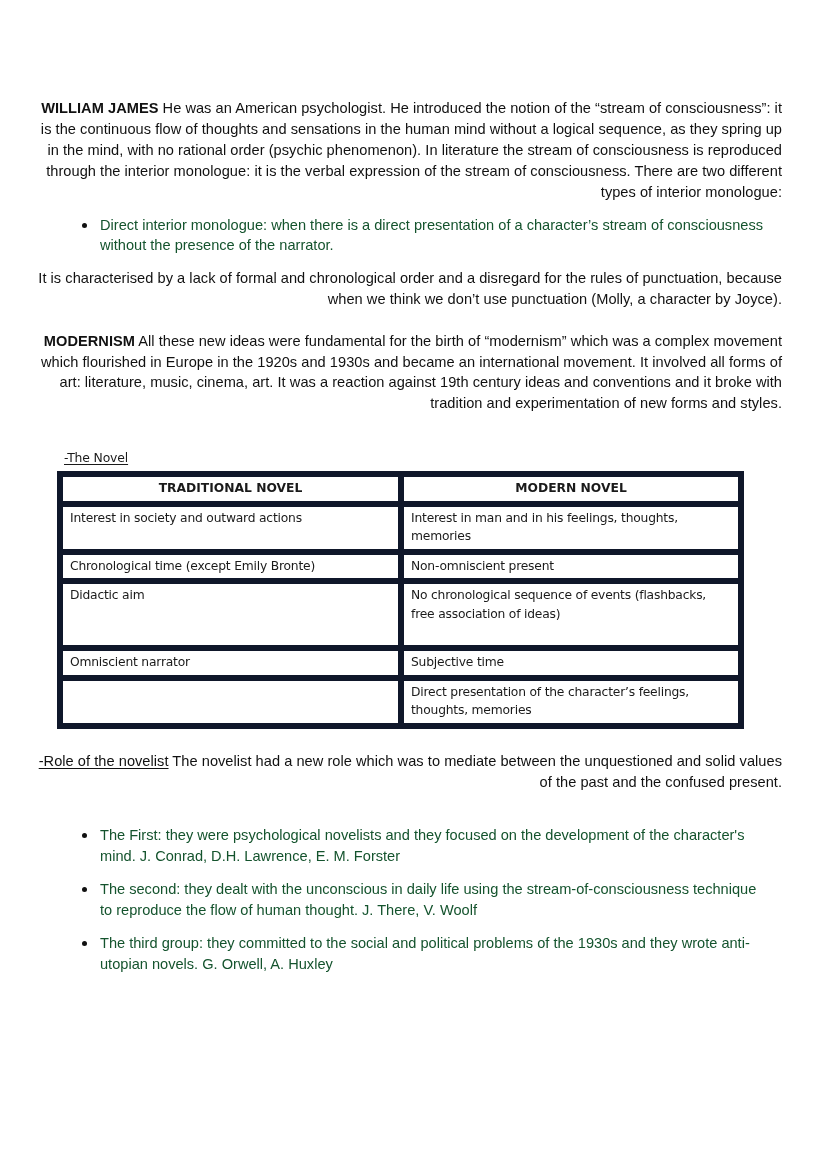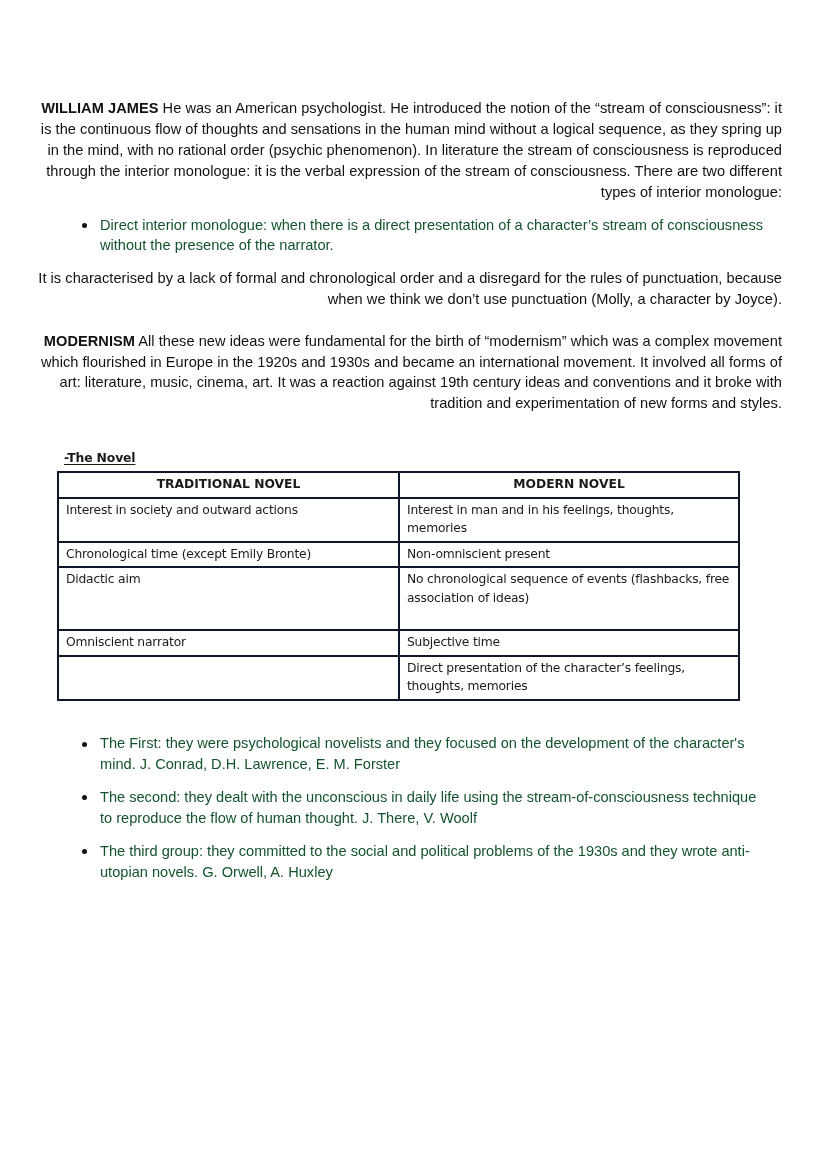--- a/index.html
+++ b/index.html
@@ -73,21 +73,21 @@
     border-radius: 50%;
     background: #111111;
   }
 
   
   .novel-label {
     margin-top: 36px;
     margin-left: 26px;
     font-family: "DejaVu Sans", sans-serif;
     font-size: 12.4px;
-    font-weight: bold;
+    font-weight: normal;
     color: #1a1a1a;
     display: inline-block;
     text-decoration: underline;
     text-underline-offset: 2px;
     letter-spacing: -0.15px;
   }
 
   
   .table-wrap {
     margin-top: 5px;
@@ -101,21 +101,21 @@
     font-family: "DejaVu Sans", sans-serif;
     font-size: 12.3px;
     color: #1a1a1a;
     letter-spacing: -0.2px;
   }
   table.novel-table col.c1 { width: 341px; }
   table.novel-table col.c2 { width: 340px; }
 
   table.novel-table th,
   table.novel-table td {
-    border: 2px solid #0f172a;
+    border: 6px solid #0f172a;
     padding: 2px 7px 3px 7px;
     vertical-align: top;
     line-height: 18.5px;
     font-weight: normal;
     text-align: left;
   }
   table.novel-table th {
     text-align: center;
     font-weight: bold;
     height: 18px;
@@ -181,20 +181,21 @@
             <td class="h-short">Subjective time</td>
           </tr>
           <tr>
             <td class="h-last empty"></td>
             <td class="h-last">Direct presentation of the character’s feelings, thoughts, memories</td>
           </tr>
         </tbody>
       </table>
     </div>
 
+    <p class="para after-table"><span class="u">-Role of the novelist</span><span> The novelist had a new role which was to mediate between the unquestioned and solid values of the past and the confused present.</span></p>
 
     <div class="blockgap"></div>
 
 
     <ul class="bullets">
       <li><span class="dot"></span><span>The First: they were psychological novelists and they focused on the development of the character's mind. J. Conrad, D.H. Lawrence, E. M. Forster</span></li>
       <li><span class="dot"></span><span>The second: they dealt with the unconscious in daily life using the stream-of-consciousness technique to reproduce the flow of human thought. J. There, V. Woolf</span></li>
       <li><span class="dot"></span><span>The third group: they committed to the social and political problems of the 1930s and they wrote anti-utopian novels. G. Orwell, A. Huxley</span></li>
     </ul>
 

